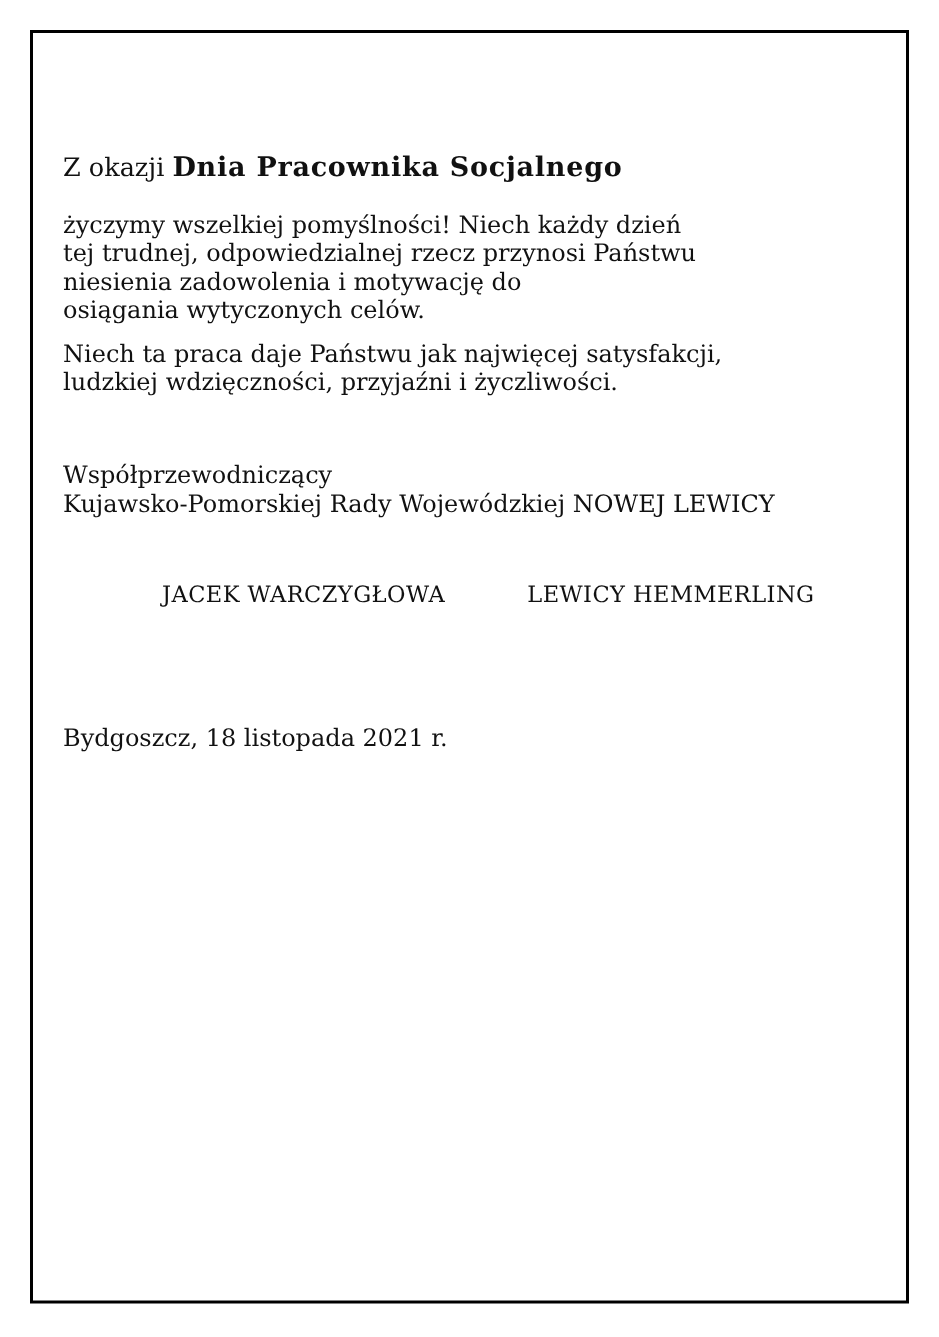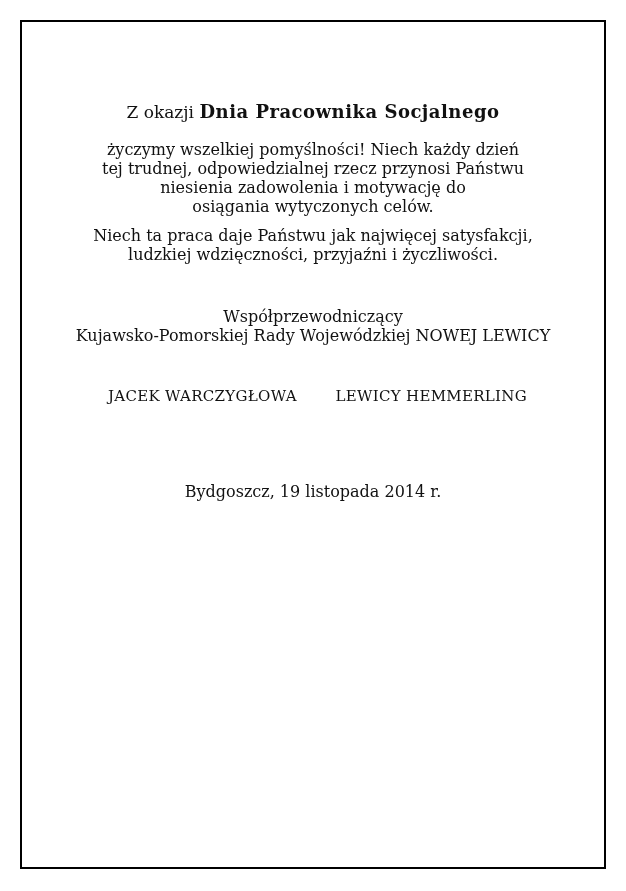--- a/index.html
+++ b/index.html
@@ -17,22 +17,21 @@
     overflow: hidden;
   }
   .frame {
     position: absolute;
     left: 20px;
     top: 20px;
     right: 20px;
     bottom: 22px;
     border: 2px solid #000000;
     box-sizing: border-box;
-    padding: 79px 20px 0 20px;
-    text-align: center;
+    padding: 79px 4px 0 20px;
   }
   .heading {
     font-size: 17px;
     line-height: 21px;
     margin: 0 0 17px 0;
     white-space: nowrap;
   }
   .heading .emph {
     font-size: 18px;
     font-weight: bold;
@@ -95,16 +94,16 @@
     <div class="sig-title">
       <div class="line">Współprzewodniczący</div>
       <div class="line">Kujawsko-Pomorskiej Rady Wojewódzkiej NOWEJ LEWICY</div>
     </div>
 
     <div class="names-row">
       <span class="line">JACEK WARCZYGŁOWA</span>
       <span class="line">LEWICY HEMMERLING</span>
     </div>
 
-    <div class="dateline">Bydgoszcz, 19 listopada 2014 r.</div>
+    <div class="dateline">Bydgoszcz, 18 listopada 2021 r.</div>
 
   </div>
 </div>
 
 </body></html>

